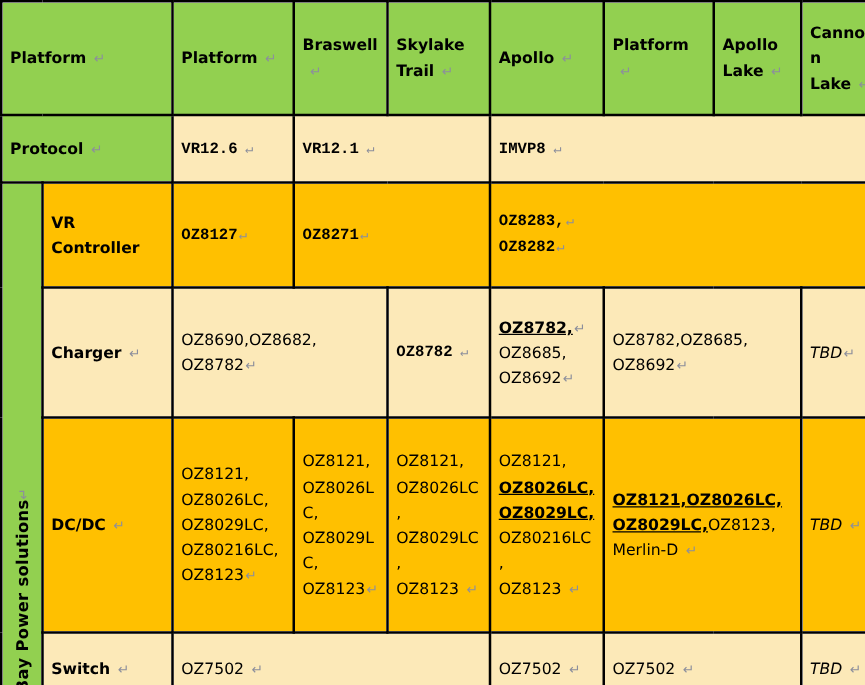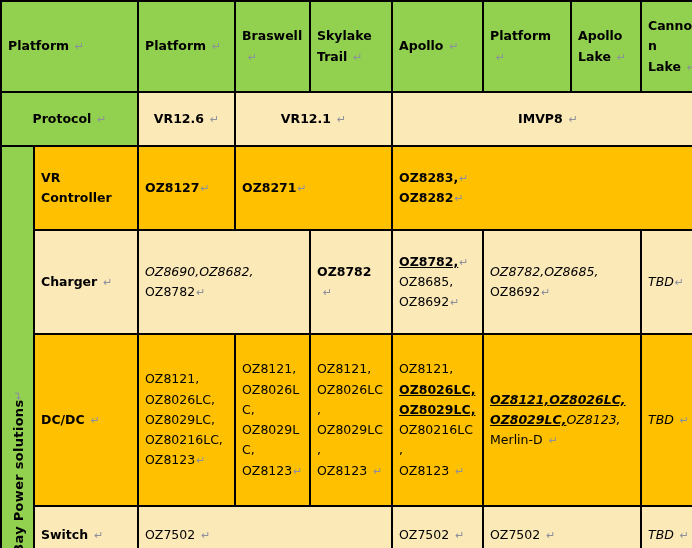--- a/index.html
+++ b/index.html
@@ -43,28 +43,28 @@
   
   .fill-green  { background: #92d050; }
   .fill-orange { background: #ffc000; }
   .fill-cream  { background: #fce9b8; }
 
   
   .hdr {
     font-weight: bold;
     font-size: 13px;
   }
-  .bold { font-weight: bold; }
+  .bold { font-weight: bold; font-family: Liberation Mono, monospace; }
   .bu   { font-weight: bold; text-decoration: underline; }
   .ital { font-style: italic; }
 
   .cell-txt { display: block; }
 
   
-  .justified { text-align: justify; text-align-last: justify; font-style: italic; }
+  .justified { text-align: justify; text-align-last: justify; }
 
   
   .pilcrow {
     color: #8c8f9c;
     font-size: 11px;
     font-weight: normal;
     font-style: normal;
     text-decoration: none;
     display: inline;
     padding-left: 1px;
@@ -91,21 +91,21 @@
     writing-mode: vertical-rl;
     transform: rotate(180deg);
     font-weight: bold;
     font-size: 13px;
     white-space: nowrap;
     letter-spacing: 0.3px;
   }
 
   
   tr.r-header td { height: 83px; vertical-align: middle; }
-  tr.r-protocol td { height: 46px; text-align: center; }
+  tr.r-protocol td { height: 46px; }
   tr.r-vr td { height: 76px; }
   tr.r-charger td { height: 96px; }
   tr.r-dcdc td { height: 164px; }
   tr.r-switch td { height: 51px; }
 </style>
 </head>
 <body>
 
 <div id="tbl-wrap">
   <table class="platform-table">

